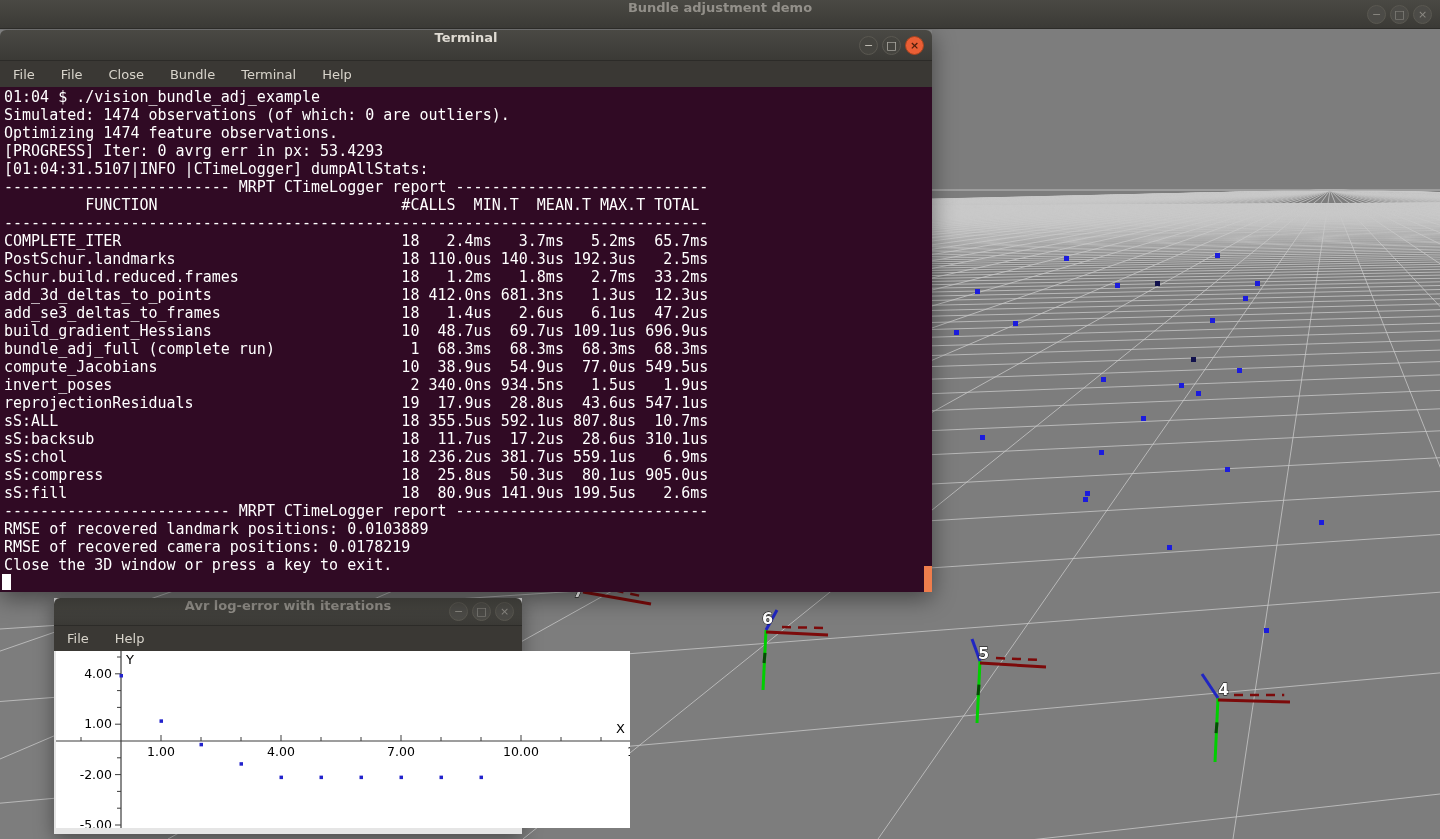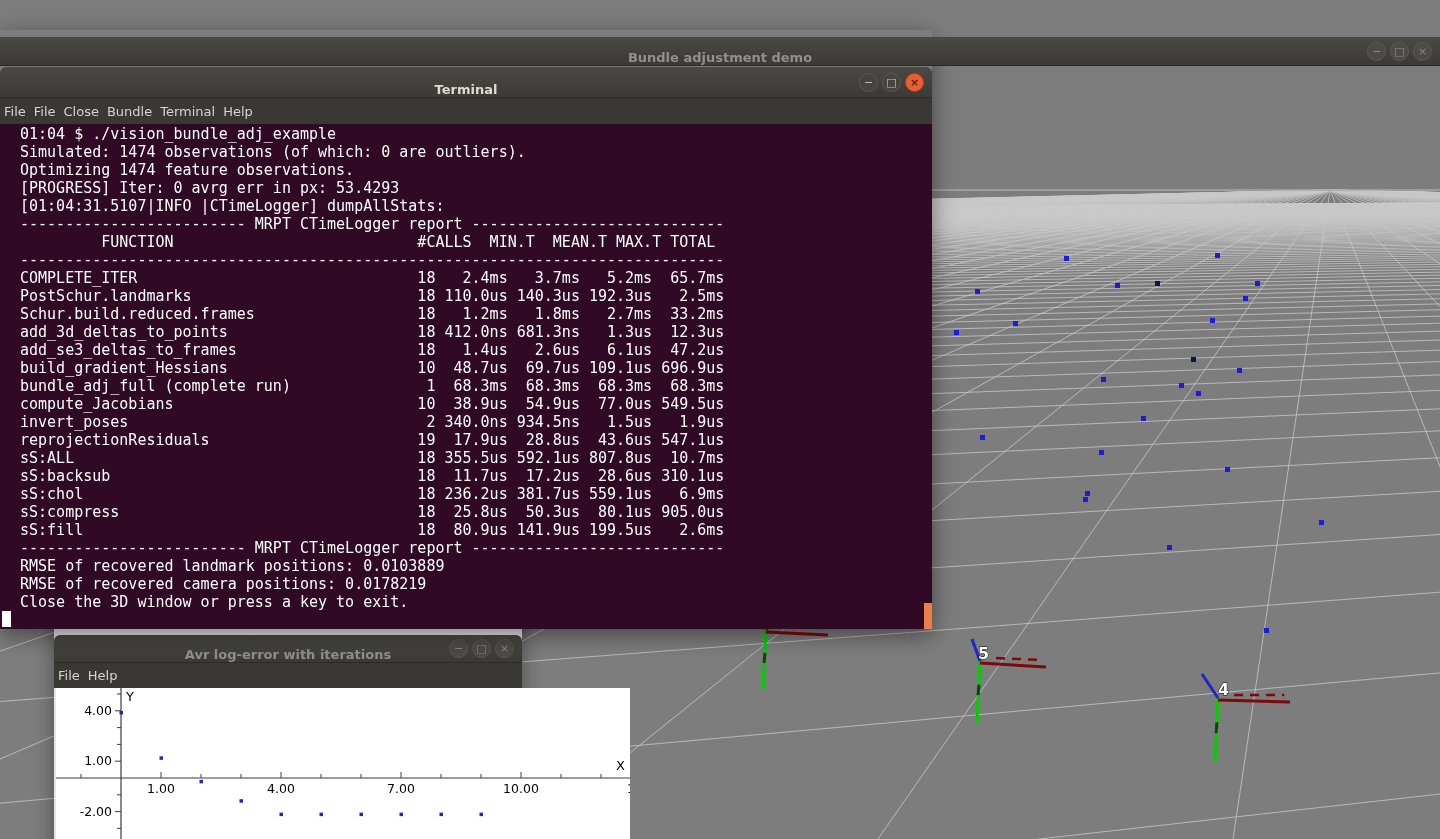--- a/index.html
+++ b/index.html
@@ -2,44 +2,44 @@
 <html><head>
 <meta charset="utf-8">
 <style>
   html,body{margin:0;padding:0;}
   body{width:1440px;height:839px;overflow:hidden;position:relative;
        background:#7d7d7d;font-family:"DejaVu Sans",sans-serif;}
 
   
   .titlebar{height:28px;background:linear-gradient(#4a4944,#3b3a36);
             border-bottom:1px solid #2c2b28;position:relative;
-            display:flex;align-items:flex-end;justify-content:center;
-            border-radius:6px 6px 0 0;margin-top:37px;}
+            display:flex;align-items:flex-start;justify-content:center;
+            border-radius:6px 6px 0 0;}
   .titlebar .title{font-size:13px;font-weight:bold;color:#dfdbd3;}
   .titlebar.inactive .title{color:#93908a;}
   .winbtns{position:absolute;right:8px;top:0;height:100%;display:flex;align-items:center;gap:4px;}
   .wbtn{width:19px;height:19px;border-radius:50%;background:#45443f;border:1px solid #5a5851;
         color:#c6c3bb;font-size:11px;line-height:17px;text-align:center;
         font-family:"DejaVu Sans",sans-serif;cursor:pointer;box-sizing:border-box;}
   .wbtn.close-active{background:#ea5e35;border-color:#a8441f;color:#4e1e0b;font-weight:bold;}
   .wbtn.dim{background:#4c4b47;border-color:#5a5851;color:#8b8983;}
 
   .menubar{height:26px;background:#3a3834;display:flex;align-items:center;
            color:#d8d4cb;font-size:13px;}
-  .menubar .mitem{padding:0 4px;cursor:pointer;}
+  .menubar .mitem{padding:0 13px;cursor:pointer;}
 
   
   #main-titlebar{position:absolute;left:0;top:0;width:1440px;z-index:40;border-radius:0;}
   #scene{position:absolute;left:0;top:0;z-index:1;}
 
   
   #terminal{position:absolute;left:0;top:30px;width:932px;z-index:30;
             box-shadow:0 6px 22px rgba(0,0,0,.45);}
   #terminal-body{position:relative;background:#300a24;height:505px;overflow:hidden;}
-  #terminal-pre{margin:0;padding:1px 0 0 20px;
+  #terminal-pre{margin:0;padding:1px 0 0 4px;
       font-family:"DejaVu Sans Mono",monospace;font-size:15px;line-height:18px;
       color:#ffffff;white-space:pre;}
   #cursor{position:absolute;left:2px;top:487px;width:9px;height:16px;background:#ffffff;}
   #term-scrollthumb{position:absolute;right:0;top:479px;width:8px;height:26px;background:#ef7d4c;}
 
   
   #plotwin{position:absolute;left:54px;top:598px;width:468px;z-index:20;
            background:#e5e5e5;box-shadow:0 5px 18px rgba(0,0,0,.4);}
   #plotwin .titlebar{height:27px;}
   #plotwin .menubar{height:25px;}

